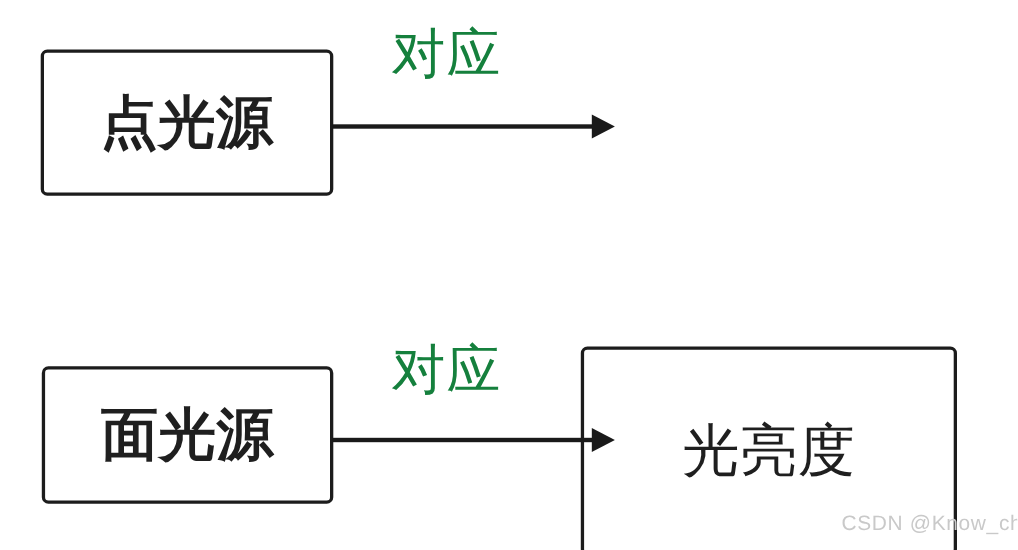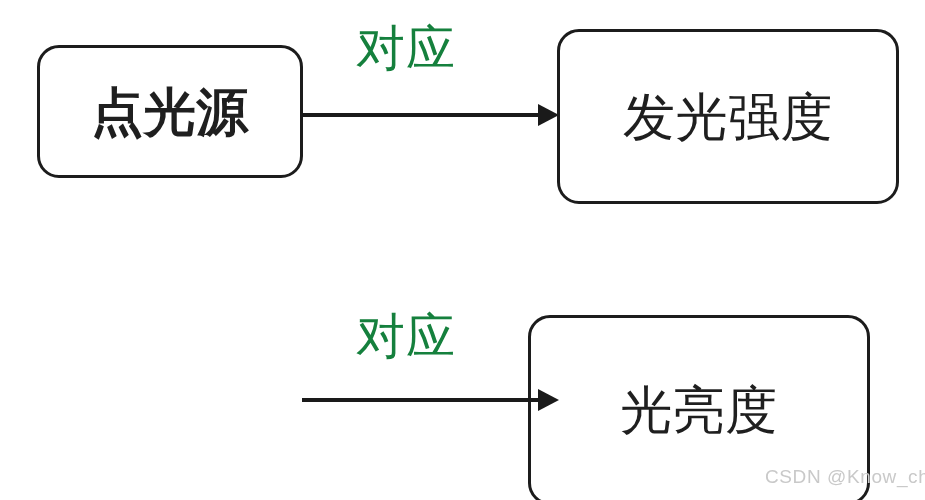--- a/index.html
+++ b/index.html
@@ -15,21 +15,21 @@
     width: 925px;
     height: 500px;
     background: #ffffff;
     overflow: hidden;
   }
   .node {
     position: absolute;
     box-sizing: border-box;
     background: #ffffff;
     border: 3.5px solid #1c1c1c;
-    border-radius: 22px;
+    border-radius: 6px;
     display: flex;
     align-items: center;
     justify-content: center;
   }
   .node-label {
     color: #1f1f1f;
     line-height: 1;
     white-space: nowrap;
     letter-spacing: 0.5px;
   }
@@ -103,24 +103,24 @@
 </style>
 </head>
 <body>
 
 <div id="canvas">
 
   <div class="node source" id="node-point-light">
     <span class="node-label">点光源</span>
   </div>
 
-  <div class="node target" id="node-luminous-int">
-    <span class="node-label">发光强度</span>
+
+  <div class="node source" id="node-area-light">
+    <span class="node-label">面光源</span>
   </div>
-
 
   <div class="node target" id="node-luminance">
     <span class="node-label">光亮度</span>
   </div>
 
   <div class="edge" id="edge-point-to-intensity">
     <div class="edge-line"></div>
     <div class="edge-head"></div>
   </div>
   <div class="edge-label" id="label-edge-1">对应</div>

